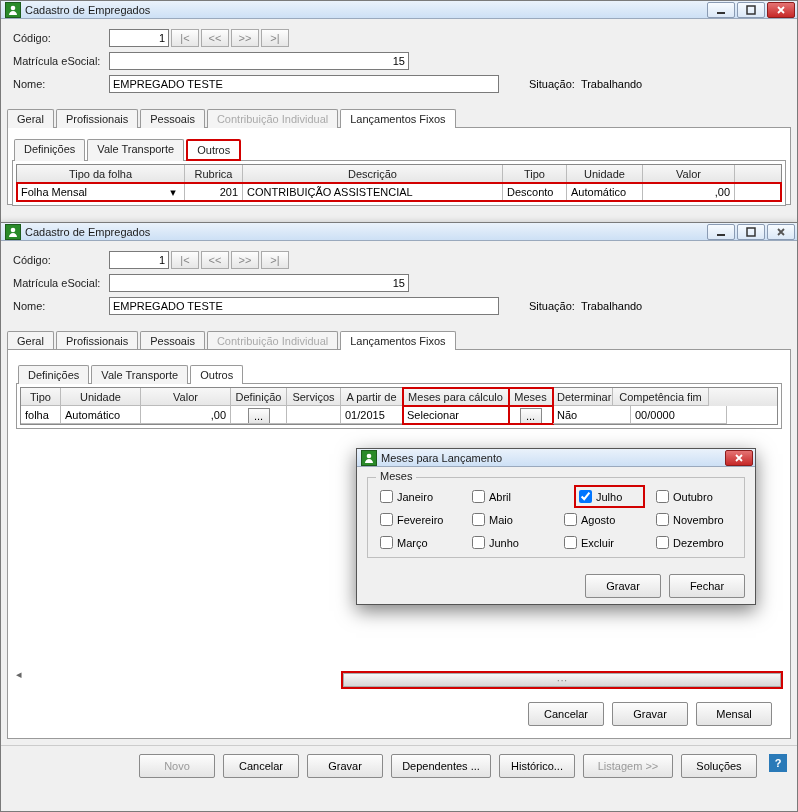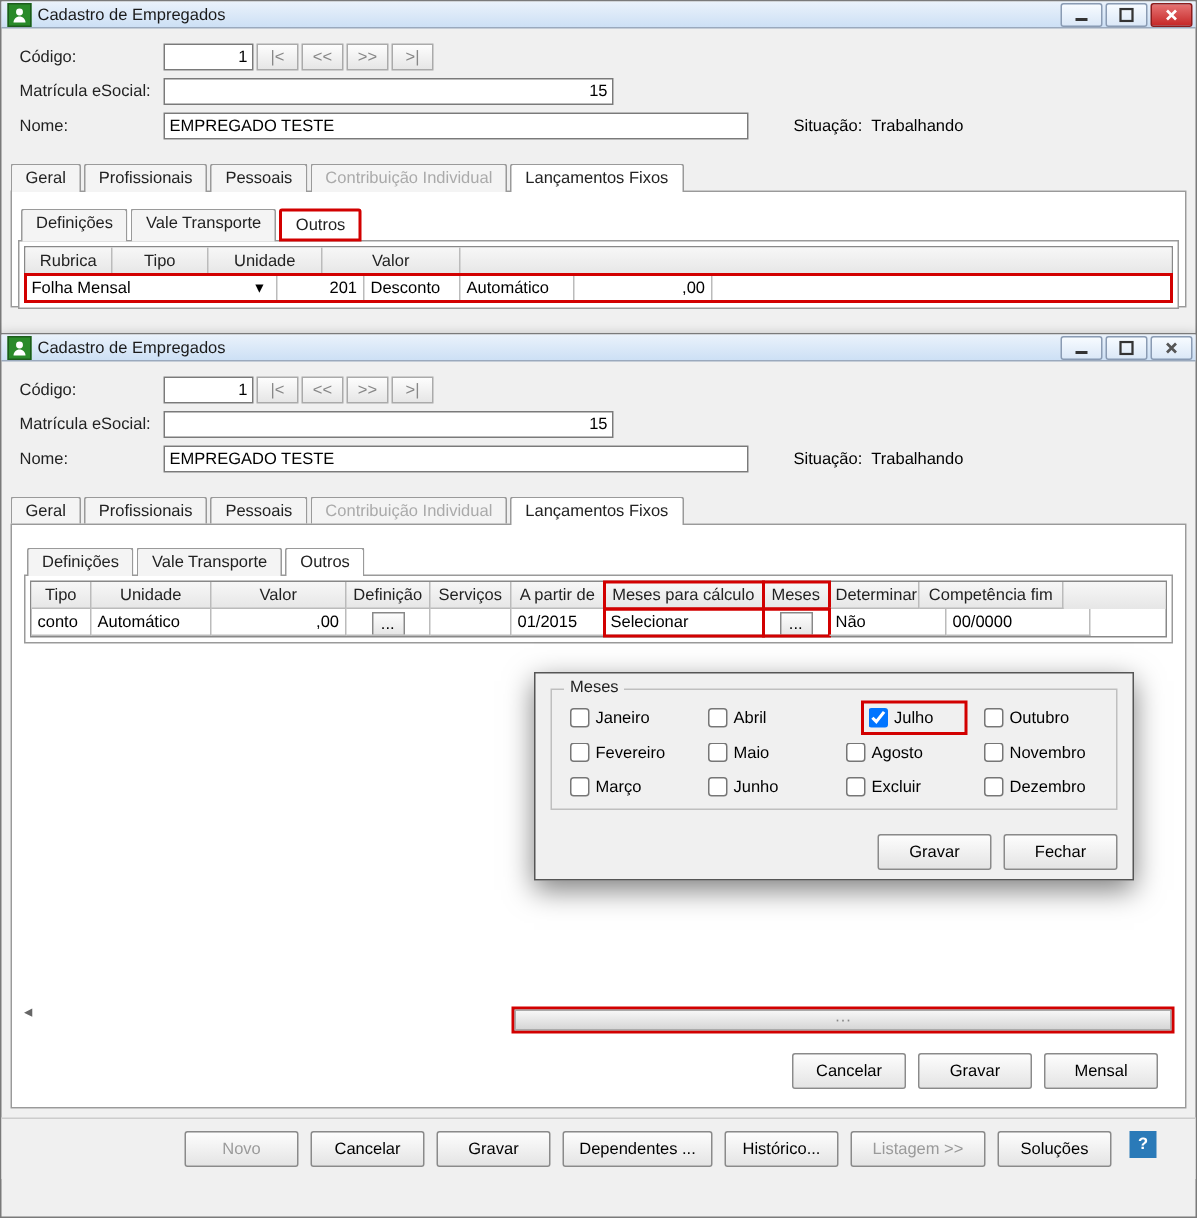--- a/index.html
+++ b/index.html
@@ -89,21 +89,21 @@
 .btn-row { display: flex; justify-content: flex-end; gap: 8px; padding: 6px 10px; }
 
 .scroll-track {
   height: 16px; border: 1px solid #999; background: #eee; position: relative; margin: 6px 0;
 }
 .scroll-thumb {
   position: absolute; top: 0; height: 14px; background: linear-gradient(to bottom,#f7f7f7,#d6d6d6); border: 1px solid #aaa;
   display:flex;align-items:center;justify-content:center;color:#888;
 }
 .bottom-bar {
-  display: flex; justify-content: flex-end; gap: 8px; padding: 8px 26px; border-top: 1px solid #ccc; background: #f0f0f0;
+  display: flex; justify-content: flex-end; gap: 8px; padding: 8px 10px; border-top: 1px solid #ccc; background: #f0f0f0;
 }
 .btn.disabled { color:#9a9a9a; }
 .help-icon { width:18px; height:18px; background:#2a7ab8; color:#fff; display:inline-flex; align-items:center; justify-content:center; font-weight:bold; margin-left:4px;}
 .drop-arrow { width:14px; display:inline-block; text-align:center; }
 .ellipsis-btn { width:22px; height:16px; border:1px solid #888; background:linear-gradient(to bottom,#fdfdfd,#e6e6e6); display:inline-flex;align-items:center;justify-content:center; }
 </style>
 </head>
 <body>
 
 <div class="window" style="left:0; top:0; width:798px; height:230px;">
@@ -165,31 +165,34 @@
   <div class="tab-pane tight" style="height:78px">
 
     <div class="tabs subtabs" style="padding-left:2px">
       <div class="tab">Definições</div>
       <div class="tab">Vale Transporte</div>
       <div class="tab active hl">Outros</div>
     </div>
     <div style="border:1px solid #9a9a9a; background:#fff; padding:3px;">
       <div class="grid">
         <div class="grid-row grid-head">
+          <div class="grid-cell" style="width:168px">Tipo da folha</div>
           <div class="grid-cell" style="width:58px">Rubrica</div>
+          <div class="grid-cell" style="width:260px">Descrição</div>
           <div class="grid-cell" style="width:64px">Tipo</div>
           <div class="grid-cell" style="width:76px">Unidade</div>
           <div class="grid-cell" style="width:92px">Valor</div>
         </div>
         <div class="grid-row hl-box">
           <div class="grid-cell" style="width:168px;display:flex;align-items:center;justify-content:space-between;">
             <span>Folha Mensal</span>
             <span class="drop-arrow">▾</span>
           </div>
           <div class="grid-cell" style="width:58px;text-align:right">201</div>
+          <div class="grid-cell" style="width:260px">CONTRIBUIÇÃO ASSISTENCIAL</div>
           <div class="grid-cell" style="width:64px">Desconto</div>
           <div class="grid-cell" style="width:76px">Automático</div>
           <div class="grid-cell" style="width:92px;text-align:right">,00</div>
         </div>
       </div>
     </div>
   </div>
 </div>
 
 <div class="window" style="left:0; top:222px; width:798px; height:590px;">
@@ -262,21 +265,21 @@
           <div class="grid-cell" style="width:90px">Valor</div>
           <div class="grid-cell" style="width:56px">Definição</div>
           <div class="grid-cell" style="width:54px">Serviços</div>
           <div class="grid-cell" style="width:62px">A partir de</div>
           <div class="grid-cell hl-box" style="width:106px">Meses para cálculo</div>
           <div class="grid-cell hl-box" style="width:44px">Meses</div>
           <div class="grid-cell" style="width:60px">Determinar fim</div>
           <div class="grid-cell" style="width:96px">Competência fim</div>
         </div>
         <div class="grid-row">
-          <div class="grid-cell" style="width:40px">conto</div>
+          <div class="grid-cell" style="width:40px">folha</div>
           <div class="grid-cell" style="width:80px">Automático</div>
           <div class="grid-cell" style="width:90px;text-align:right">,00</div>
           <div class="grid-cell" style="width:56px;text-align:center">
             <span class="ellipsis-btn">...</span>
           </div>
           <div class="grid-cell" style="width:54px"></div>
           <div class="grid-cell" style="width:62px">01/2015</div>
           <div class="grid-cell hl-box" style="width:106px">Selecionar</div>
           <div class="grid-cell hl-box" style="width:44px;text-align:center">
             <span class="ellipsis-btn">...</span>
@@ -307,20 +310,36 @@
     <button class="btn">Gravar</button>
     <button class="btn" style="min-width:100px">Dependentes ...</button>
     <button class="btn">Histórico...</button>
     <button class="btn disabled" style="min-width:90px">Listagem &gt;&gt;</button>
     <button class="btn">Soluções</button>
     <span class="help-icon">?</span>
   </div>
 </div>
 
 <div class="dialog" style="left:356px; top:448px; width:400px;">
+  <div class="titlebar">
+    <span class="app-icon">
+      <svg viewBox="0 0 12 12">
+          <circle cx="6" cy="4" r="2.3" fill="#fff"></circle>
+          <path d="M2 11c0-2.2 1.8-4 4-4s4 1.8 4 4" fill="#fff"></path>
+        </svg>
+    </span>
+    <span class="title">Meses para Lançamento</span>
+    <div class="controls">
+      <span class="winbtn close">
+          <svg viewBox="0 0 10 10">
+            <path d="M2 2l6 6M8 2l-6 6" stroke="#fff" stroke-width="1.8"></path>
+          </svg>
+        </span>
+    </div>
+  </div>
   <div class="groupbox">
     <span class="legend">Meses</span>
     <div class="month-grid">
       <label class="chk">
           <input type="checkbox" style="">
           <span>Janeiro</span>
         </label>
       <label class="chk">
           <input type="checkbox" style="">
           <span>Abril</span>

